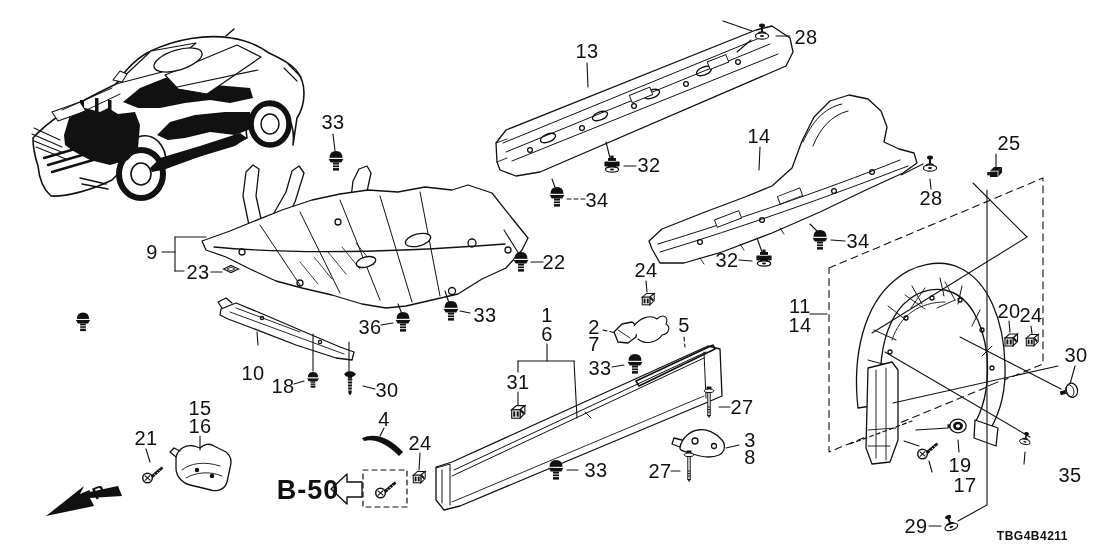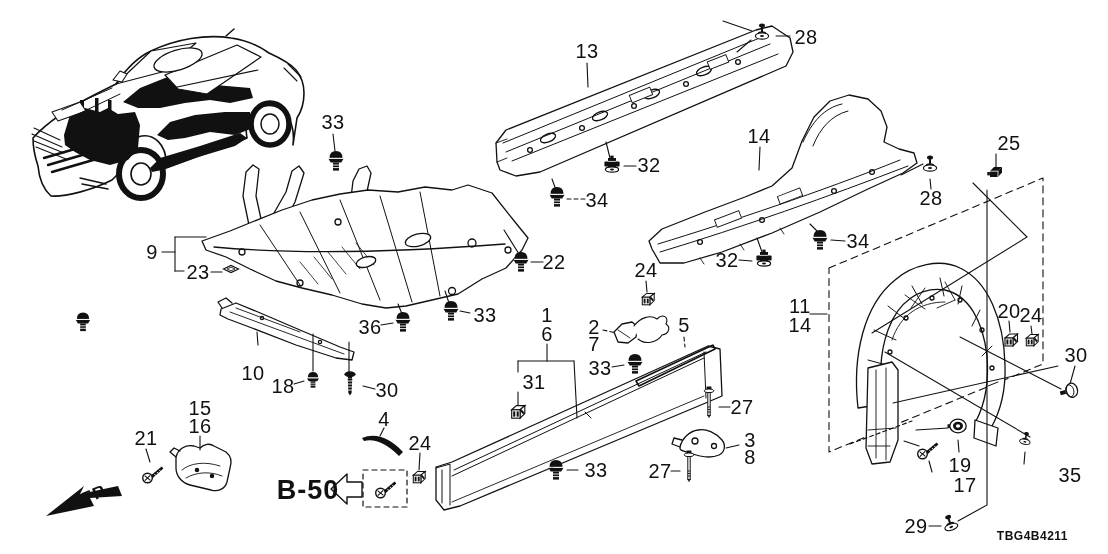--- a/index.html
+++ b/index.html
@@ -390,21 +390,21 @@
       <div class="co" style="left: 152px; top: 252px;">9</div>
       <div class="co" style="left: 198px; top: 272px;">23</div>
       <div class="co" style="left: 554px; top: 262px;">22</div>
       <div class="co" style="left: 370px; top: 327px;">36</div>
       <div class="co" style="left: 485px; top: 315px;">33</div>
       <div class="co" style="left: 253px; top: 353px; margin-top: 20px;">10</div>
       <div class="co" style="left: 283px; top: 386px;">18</div>
       <div class="co" style="left: 387px; top: 390px;">30</div>
       <div class="co" style="left: 547px; top: 315px;">1</div>
       <div class="co" style="left: 547px; top: 334px;">6</div>
-      <div class="co" style="left: 534px; top: 382px;">31</div>
+      <div class="co" style="left: 518px; top: 382px;">31</div>
       <div class="co" style="left: 594px; top: 327px;">2</div>
       <div class="co" style="left: 594px; top: 344px;">7</div>
       <div class="co" style="left: 600px; top: 368px;">33</div>
       <div class="co" style="left: 684px; top: 325px;">5</div>
       <div class="co" style="left: 646px; top: 270px;">24</div>
       <div class="co" style="left: 800px; top: 306px;">11</div>
       <div class="co" style="left: 800px; top: 325px;">14</div>
       <div class="co" style="left: 1009px; top: 311px;">20</div>
       <div class="co" style="left: 1031px; top: 315px;">24</div>
       <div class="co" style="left: 1076px; top: 355px;">30</div>

